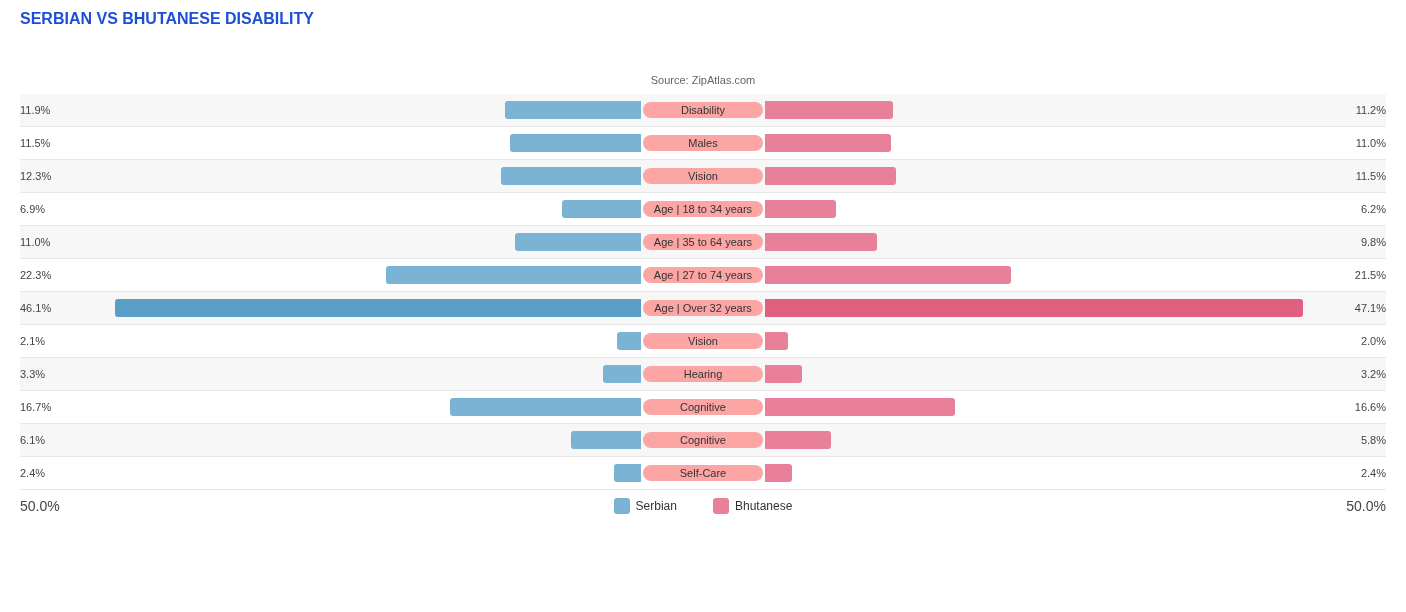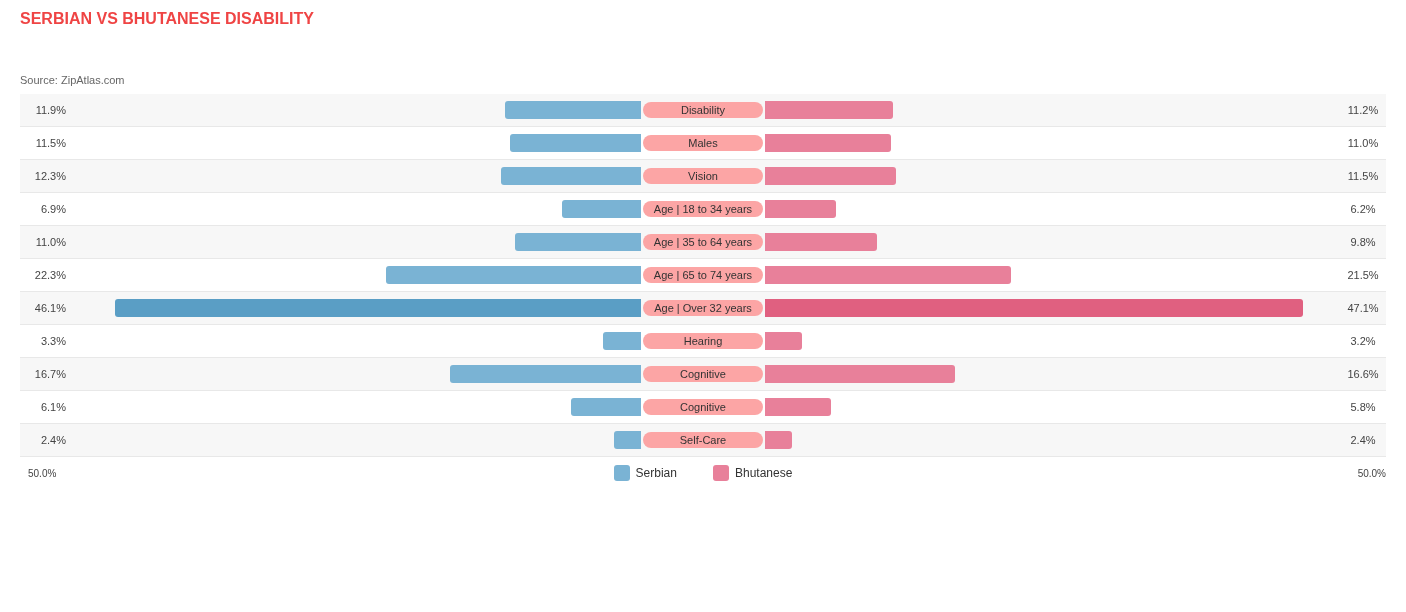--- a/index.html
+++ b/index.html
@@ -6,28 +6,28 @@
     body {
       font-family: Arial, sans-serif;
       background: #fff;
       width: 1406px;
       min-height: 612px;
       padding: 10px 20px 20px 20px;
     }
     .title {
       font-size: 16px;
       font-weight: bold;
-      color: #ef4444;
+      color: #1d4ed8;
       margin-bottom: 4px;
       text-transform: uppercase;
     }
     .source {
       font-size: 11px;
       color: #666;
-      text-align: left;
+      text-align: center;
       margin-bottom: 8px;
       margin-top: 46px;
     }
     .chart-container {
       width: 100%;
       position: relative;
     }
     .row {
       display: flex;
       align-items: center;
@@ -39,29 +39,28 @@
       background: #f7f7f7;
     }
     .row:nth-child(even) {
       background: #fff;
     }
     
     
     .left-val {
       font-size: 11px;
       color: #444;
-      text-align: right;
       min-width: 50px;
       padding-right: 4px;
       flex-shrink: 0;
     }
     .right-val {
       font-size: 11px;
       color: #444;
-      text-align: center;
+      text-align: right;
       min-width: 50px;
       padding-left: 4px;
       flex-shrink: 0;
     }
     .bars-area {
       flex: 1;
       display: flex;
       align-items: center;
       height: 100%;
       position: relative;
@@ -112,24 +111,23 @@
       background: #e06080;
     }
     .footer-row {
       display: flex;
       justify-content: space-between;
       align-items: center;
       margin-top: 8px;
       padding: 0 0px;
     }
     .footer-axis {
-      font-size: 10px;
+      font-size: 14px;
       color: #444;
       min-width: 50px;
-      margin-left: 8px;
     }
     .legend-area {
       display: flex;
       gap: 36px;
       justify-content: center;
       flex: 1;
     }
     .legend-item {
       display: flex;
       align-items: center;
@@ -214,39 +212,52 @@
         </div>
       </div>
       <div class="right-val">9.8%</div>
     </div>
     <div class="row">
       <div class="left-val">22.3%</div>
       <div class="bars-area">
         <div class="left-bar-container">
           <div class="bar-left" style="width: 44.6%;"></div>
         </div>
-        <div class="label-box">Age | 65 to 74 years</div>
+        <div class="label-box">Age | 27 to 74 years</div>
         <div class="right-bar-container">
           <div class="bar-right" style="width: 43%;"></div>
         </div>
       </div>
       <div class="right-val">21.5%</div>
     </div>
     <div class="row">
       <div class="left-val">46.1%</div>
       <div class="bars-area">
         <div class="left-bar-container">
           <div class="bar-left highlight" style="width: 92.2%;"></div>
         </div>
         <div class="label-box">Age | Over 32 years</div>
         <div class="right-bar-container">
           <div class="bar-right highlight" style="width: 94.2%;"></div>
         </div>
       </div>
       <div class="right-val">47.1%</div>
+    </div>
+    <div class="row">
+      <div class="left-val">2.1%</div>
+      <div class="bars-area">
+        <div class="left-bar-container">
+          <div class="bar-left" style="width: 4.2%;"></div>
+        </div>
+        <div class="label-box">Vision</div>
+        <div class="right-bar-container">
+          <div class="bar-right" style="width: 4%;"></div>
+        </div>
+      </div>
+      <div class="right-val">2.0%</div>
     </div>
     <div class="row">
       <div class="left-val">3.3%</div>
       <div class="bars-area">
         <div class="left-bar-container">
           <div class="bar-left" style="width: 6.6%;"></div>
         </div>
         <div class="label-box">Hearing</div>
         <div class="right-bar-container">
           <div class="bar-right" style="width: 6.4%;"></div>

